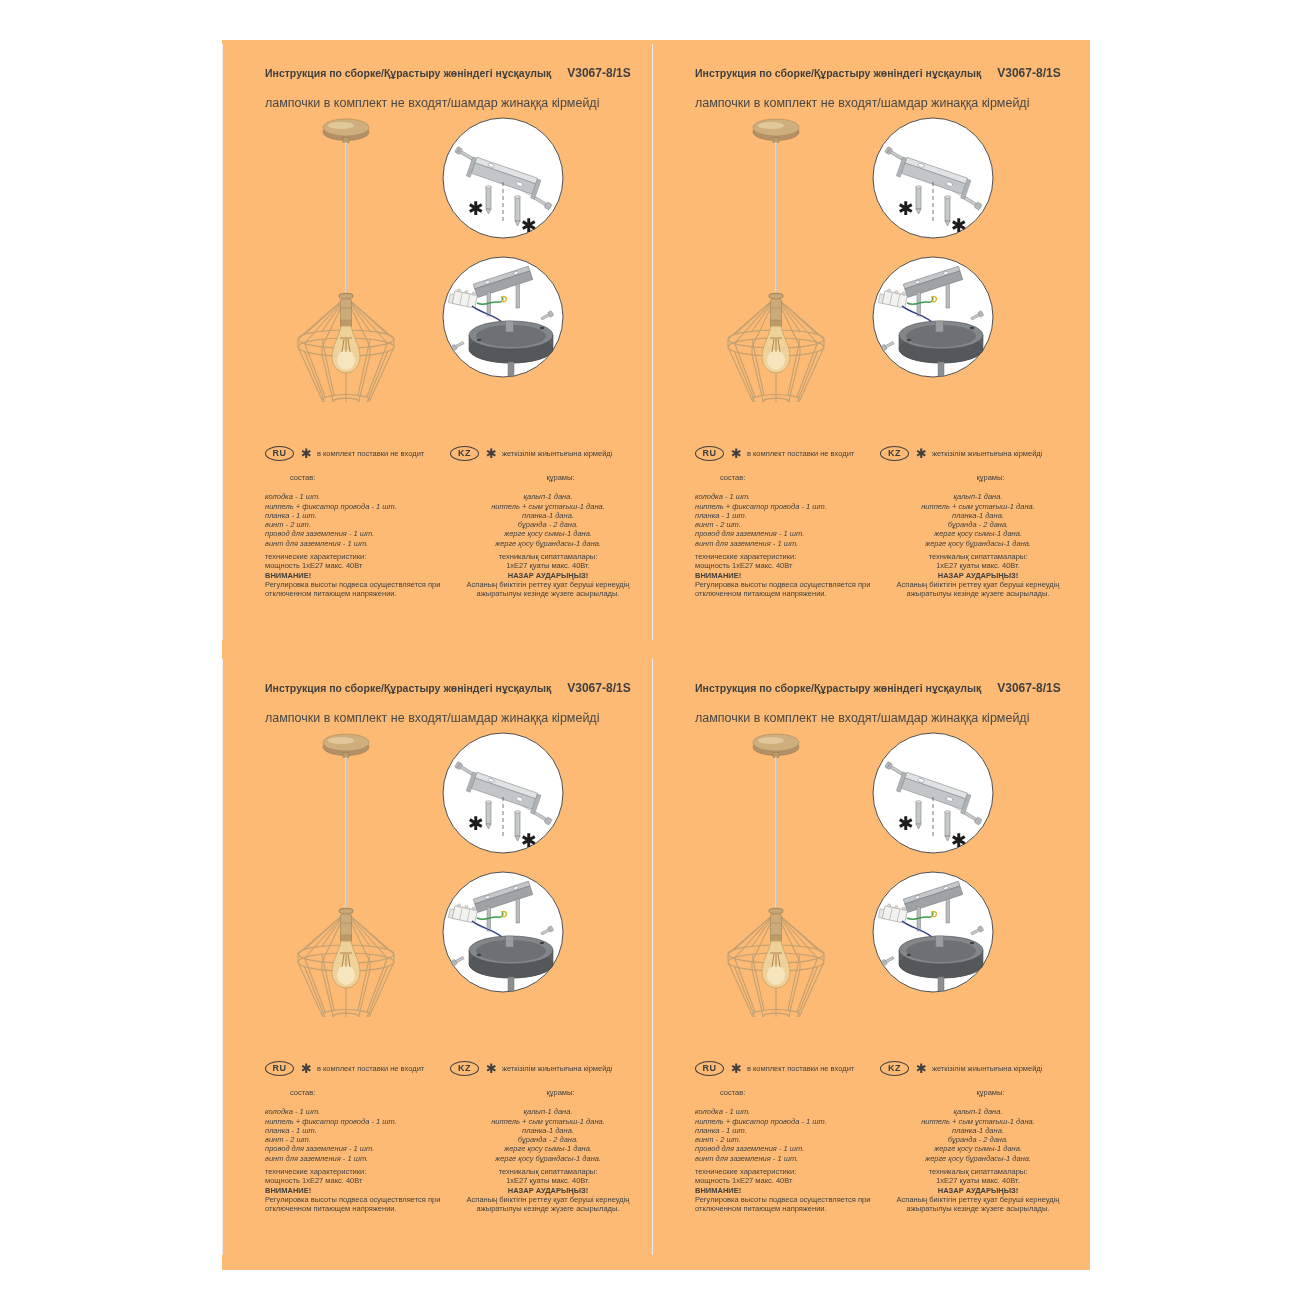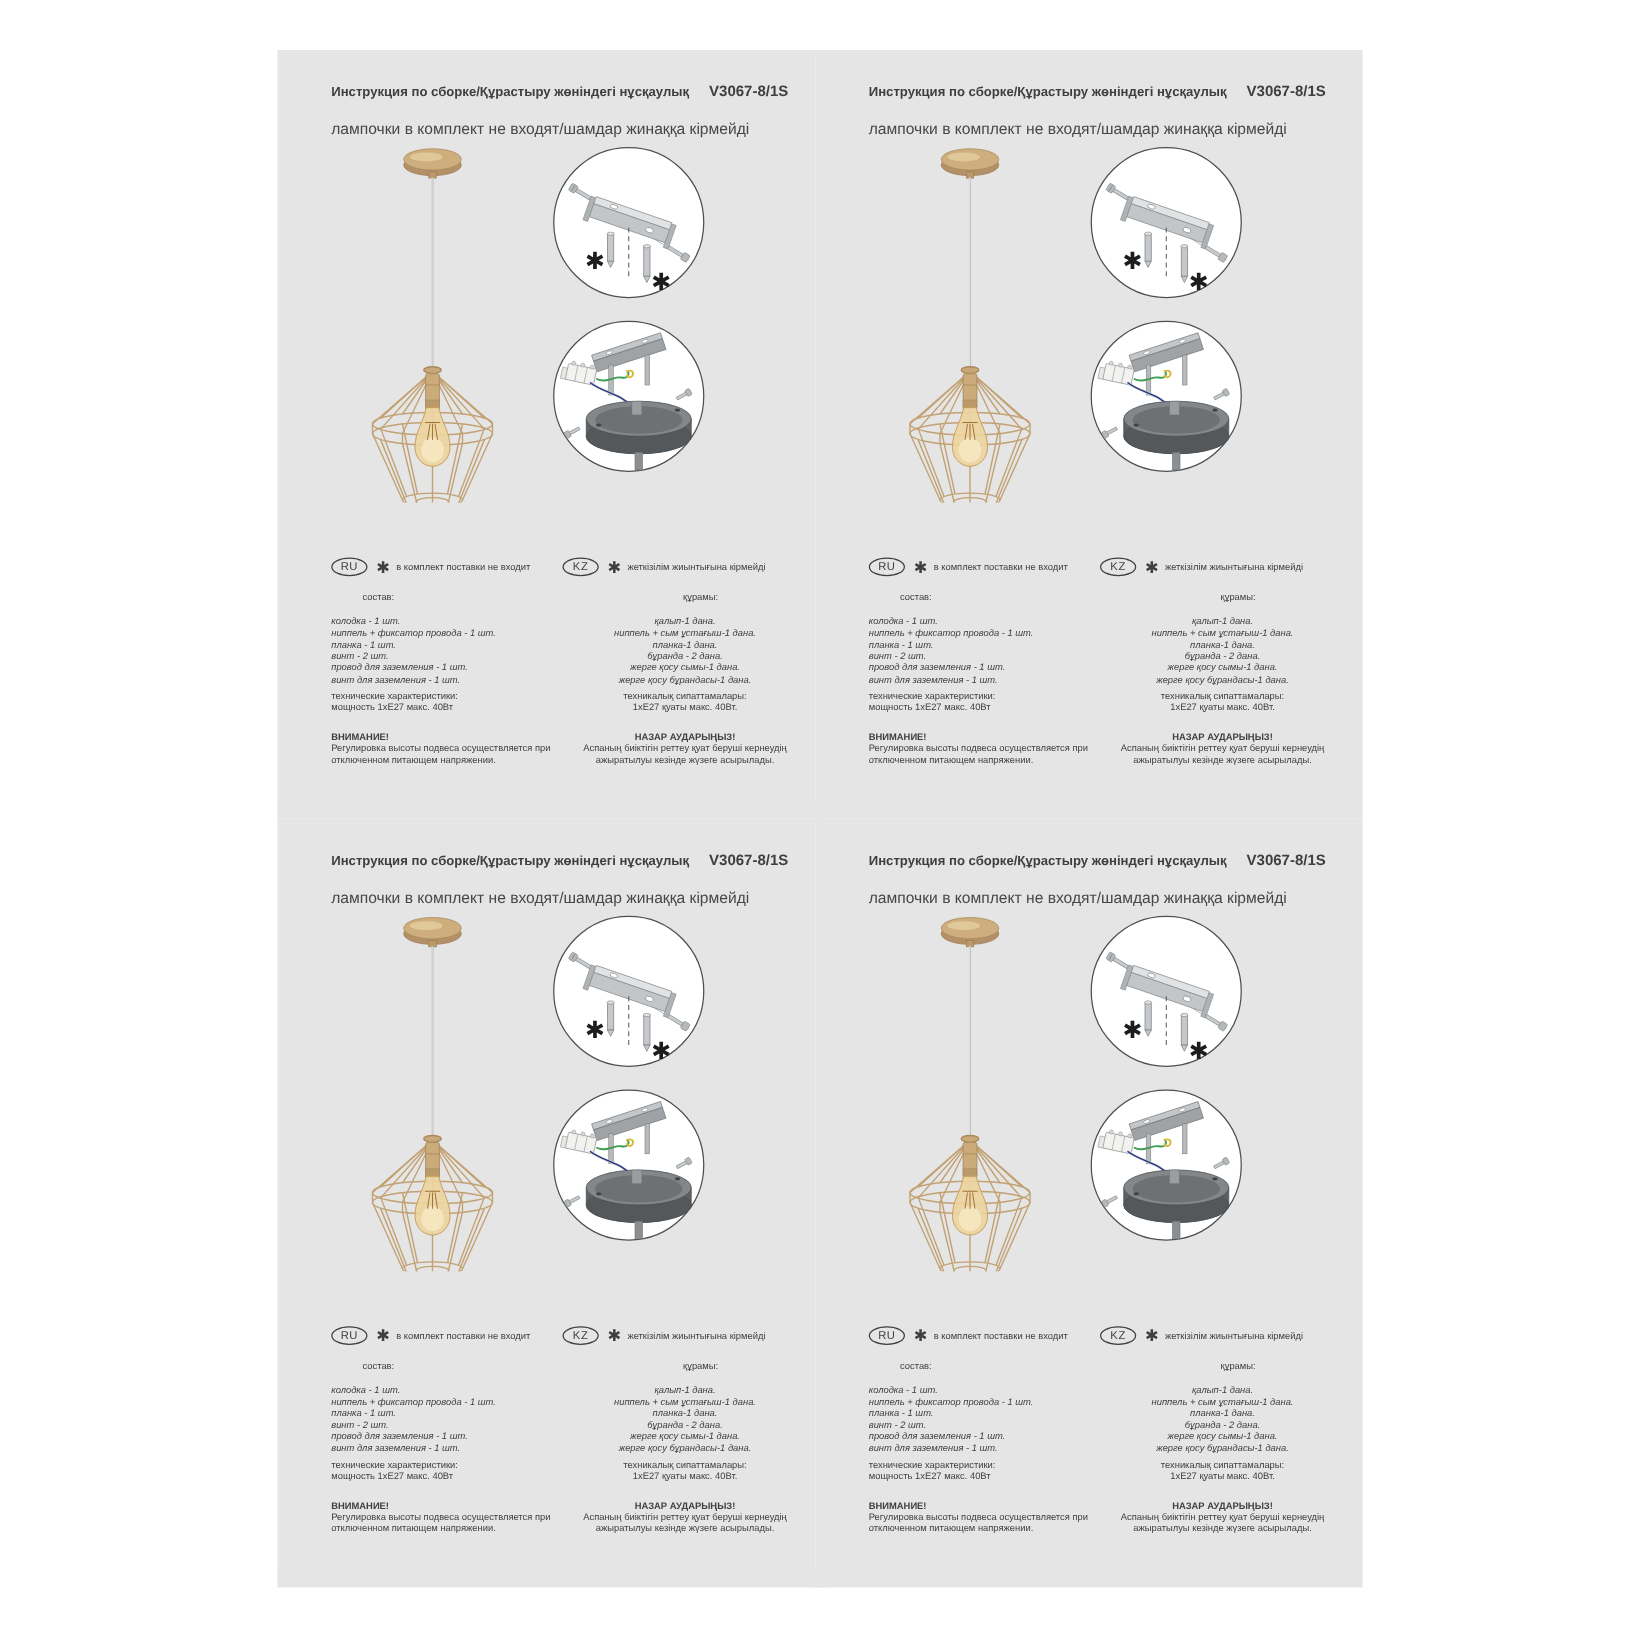--- a/index.html
+++ b/index.html
@@ -1,46 +1,46 @@
 <!DOCTYPE html>
 <html><head>
 <meta charset="utf-8">
 <style>
   html,body{margin:0;padding:0;}
   body{
     width:1300px;height:1300px;position:relative;background:#ffffff;
     font-family:"Liberation Sans","DejaVu Sans",sans-serif;color:#3f3f3f;
     overflow:hidden;
   }
-  .panel{position:absolute;width:438px;height:615px;background:#e5e5e5;}
+  .panel{position:absolute;width:438px;height:615px;background:#fdba74;}
   .panel .page-edge{position:absolute;left:0;top:4px;width:1px;height:596px;background:#ededed;}
   .abs{position:absolute;}
   .title-line1{left:43px;top:26px;font-size:10.5px;font-weight:bold;white-space:nowrap;letter-spacing:0;}
   .title-model{font-size:12px;font-weight:bold;margin-left:16px;}
   .title-line2{left:43px;top:56px;font-size:12.5px;font-weight:400;color:#474747;white-space:nowrap;}
   .lamp-box{left:58px;top:72px;width:140px;height:290px;}
   .circle-box-1{left:219px;top:76px;width:124px;height:124px;}
   .circle-box-2{left:219px;top:215px;width:124px;height:124px;}
   .col{position:absolute;top:406px;font-size:7.5px;line-height:9.3px;}
   .col-ru{left:43px;width:182px;}
   .col-kz{left:228px;width:196px;text-align:center;}
   .badge-row{display:flex;align-items:center;height:15px;}
   .lang-badge{
     display:inline-flex;align-items:center;justify-content:center;
     width:27px;height:13px;border:1.4px solid #3f3f3f;border-radius:50%;
-    font-size:9px;font-weight:normal;letter-spacing:.5px;flex:0 0 auto;
+    font-size:9px;font-weight:bold;letter-spacing:.5px;flex:0 0 auto;
   }
   .badge-asterisk{font-size:13px;font-weight:bold;margin:0 5px 0 7px;line-height:13px;}
   .badge-note{font-size:7.5px;font-weight:normal;padding-top:1px;}
   .list-heading{margin-top:12px;margin-left:25px;}
   .parts-list{margin-top:10px;}
   .parts-list span{display:block;font-style:italic;}
   .tech-block{margin-top:4px;}
   .tech-block span{display:block;}
-  .warning-block{margin-top:14px;}
+  .warning-block{}
   .warning-heading{font-weight:bold;display:block;}
   .warning-text{display:block;}
   svg{display:block;}
 </style>
 </head>
 <body>
 
 <div class="panel" style="left:222px;top:40px">
   <div class="page-edge"></div>
 

